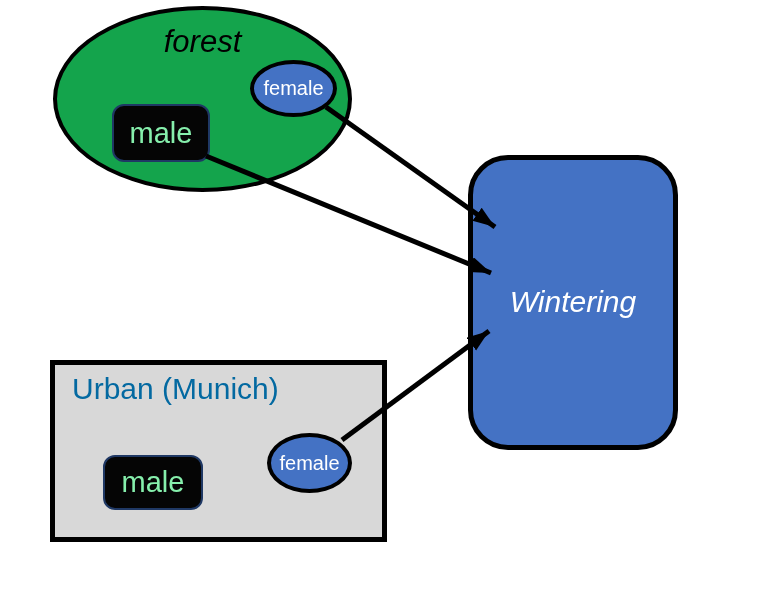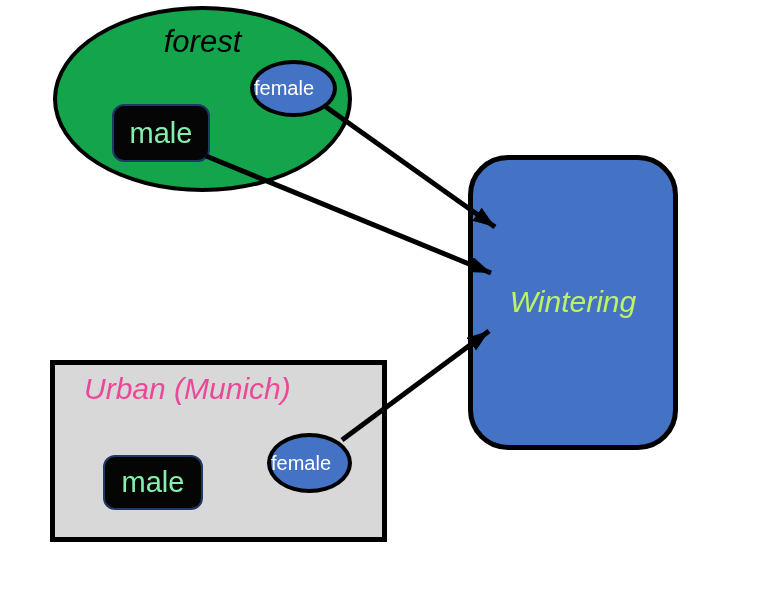--- a/index.html
+++ b/index.html
@@ -21,39 +21,39 @@
   .male-box{
     background:#050505;border:2px solid #1f3864;border-radius:12px;
     display:flex;align-items:center;justify-content:center;
     color:#86efac;font-size:29px;
   }
   .forest-male{left:112px;top:104px;width:98px;height:58px;}
   .urban-male{left:103px;top:455px;width:100px;height:55px;}
   
   .female-ellipse{
     border-radius:50%;background:var(--blue);border:4px solid #000;
-    display:flex;align-items:center;justify-content:flex-start;
+    display:flex;align-items:center;justify-content:center;
     color:#fff;font-size:20px;
   }
   .forest-female{left:250px;top:60px;width:87px;height:57px;}
   .urban-female{left:267px;top:433px;width:85px;height:60px;}
   
   .urban-box{
     left:50px;top:360px;width:337px;height:182px;
     background:var(--gray);border:5px solid #000;
   }
   .urban-label{
-    left:84px;top:372px;font-style:italic;font-size:30px;color:#ec4899;
+    left:72px;top:372px;font-size:30px;color:#0369a1;
   }
   
   .wintering-box{
     left:468px;top:155px;width:210px;height:295px;
     background:var(--blue);border:5px solid #000;border-radius:40px;
     display:flex;flex-direction:row;align-items:center;justify-content:center;
-    color:#bef264;font-style:italic;font-size:30px;line-height:1.35;text-align:center;
+    color:#ffffff;font-style:italic;font-size:30px;line-height:1.35;text-align:center;
   }
   
   .arrows-svg{position:absolute;left:0;top:0;z-index:10;pointer-events:none;}
 </style>
 </head>
 <body>
 
 <div class="canvas" style="--green: #14A44C; --blue: #4472C4; --gray: #D8D8D8; background: rgb(255, 255, 255);">
 
   <div class="shape forest-ellipse"></div>

